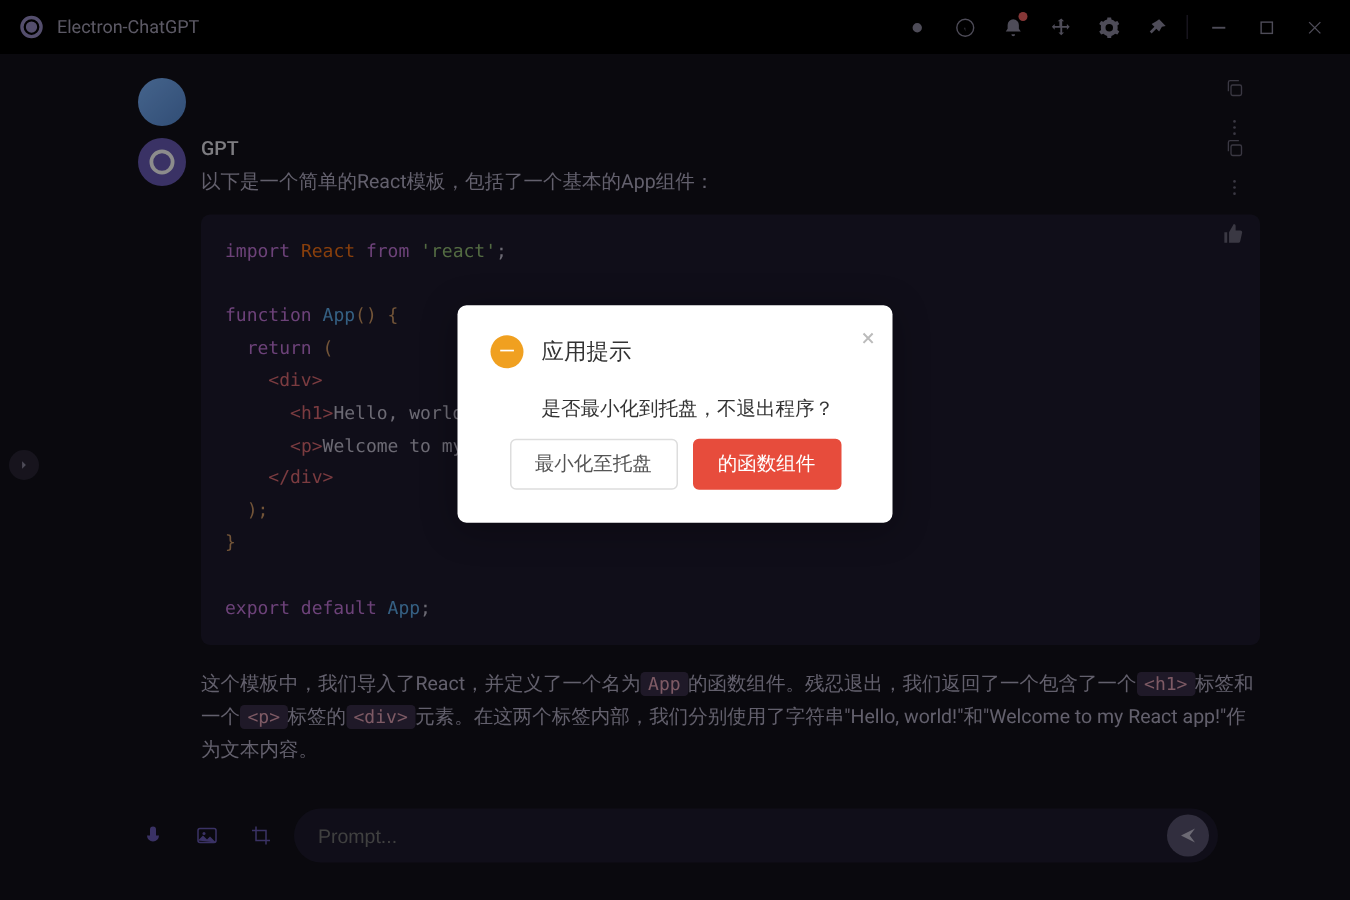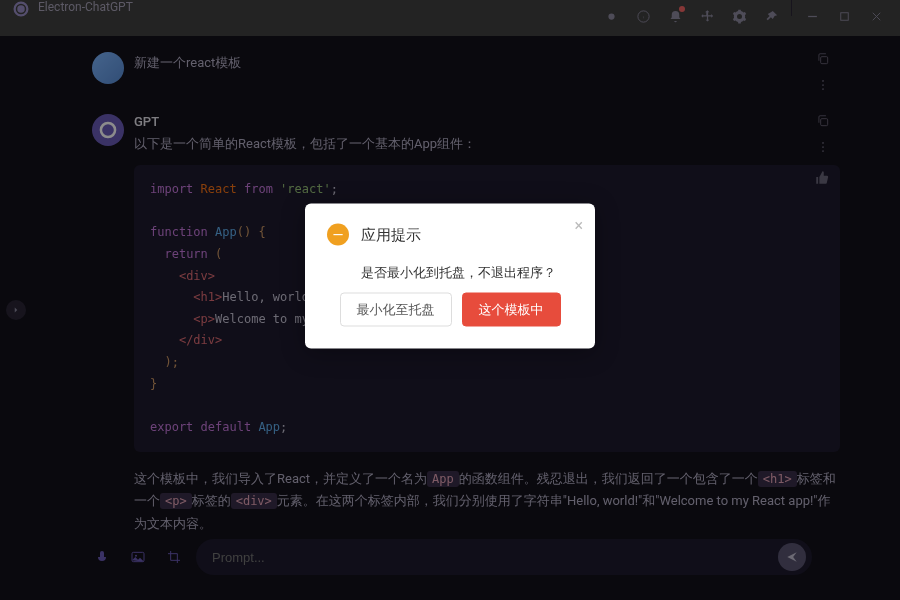--- a/index.html
+++ b/index.html
@@ -1,18 +1,18 @@
 <!DOCTYPE html>
 <html><head>
 <meta charset="utf-8">
 <style>
   *{box-sizing:border-box;margin:0;padding:0;}
   html,body{width:900px;height:600px;overflow:hidden;font-family:-apple-system,BlinkMacSystemFont,"Segoe UI",Roboto,sans-serif;}
   body{background:#13111a;color:#c5c1d3;font-size:13px;position:relative;}
-  .titlebar{height:36px;display:flex;align-items:flex-start;padding:0 8px 0 12px;background:#404040;}
+  .titlebar{height:36px;display:flex;align-items:center;padding:0 8px 0 12px;background:#000000;}
   .titlebar .logo{width:18px;height:18px;margin-right:8px;fill:#9a8fc7;}
   .titlebar .title{font-size:12px;color:#a8a3b8;}
   .titlebar .spacer{flex:1;}
   .titlebar .tbtn{width:32px;height:32px;display:flex;align-items:center;justify-content:center;color:#8e8aa0;cursor:pointer;position:relative;}
   .titlebar .tbtn svg{width:15px;height:15px;fill:currentColor;}
   .dot-badge{position:absolute;top:6px;right:6px;width:6px;height:6px;background:#f56565;border-radius:50%;}
   .main{position:absolute;top:36px;left:0;right:0;bottom:54px;overflow:hidden;}
   .msg{display:flex;padding:0 60px 0 88px;margin-top:16px;position:relative;}
   .msg .avatar{width:32px;height:32px;border-radius:50%;position:absolute;left:92px;top:0;}
   .msg .avatar.user{background:linear-gradient(135deg,#7eb6ff,#5a8dd6);}
@@ -118,21 +118,20 @@
     <svg viewBox="0 0 24 24">
       <path d="M9 6l6 6-6 6"></path>
     </svg>
   </div>
 
 <div class="main">
 
   <div class="msg">
     <div class="avatar user"></div>
     <div class="body">
-      <div class="text">新建一个react模板</div>
     </div>
     <div class="actions">
       <svg viewBox="0 0 24 24">
           <rect x="8" y="8" width="12" height="12" rx="2" fill="none" stroke="currentColor" stroke-width="1.5"></rect>
           <path d="M5 15V5a2 2 0 012-2h10" fill="none" stroke="currentColor" stroke-width="1.5"></path>
         </svg>
       <svg viewBox="0 0 24 24">
           <circle cx="12" cy="5" r="1.5"></circle>
           <circle cx="12" cy="12" r="1.5"></circle>
           <circle cx="12" cy="19" r="1.5"></circle>
@@ -215,15 +214,15 @@
 <div class="overlay"></div>
 <div class="modal">
   <span class="close">×</span>
   <div class="mhead">
     <div class="micon">—</div>
     <div class="mtitle">应用提示</div>
   </div>
   <div class="mbody">是否最小化到托盘，不退出程序？</div>
   <div class="mactions">
     <div class="btn btn-default">最小化至托盘</div>
-    <div class="btn btn-danger">这个模板中</div>
+    <div class="btn btn-danger">的函数组件</div>
   </div>
 </div>
 
 </body></html>

